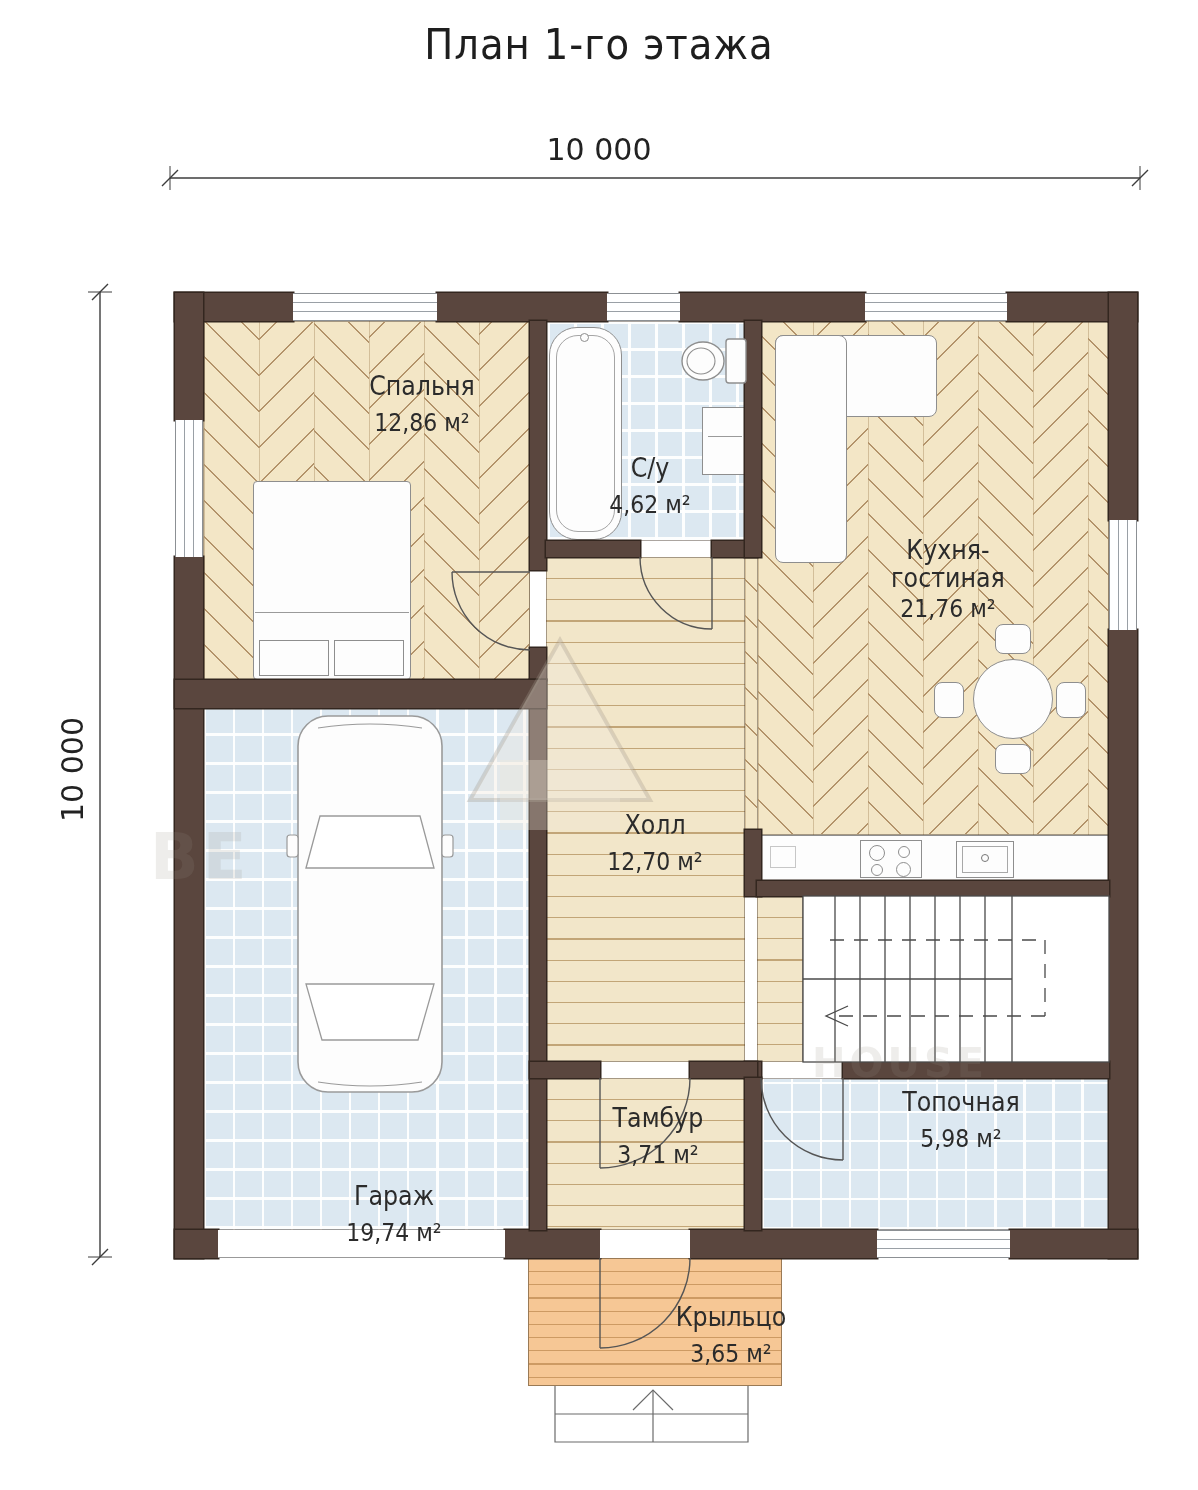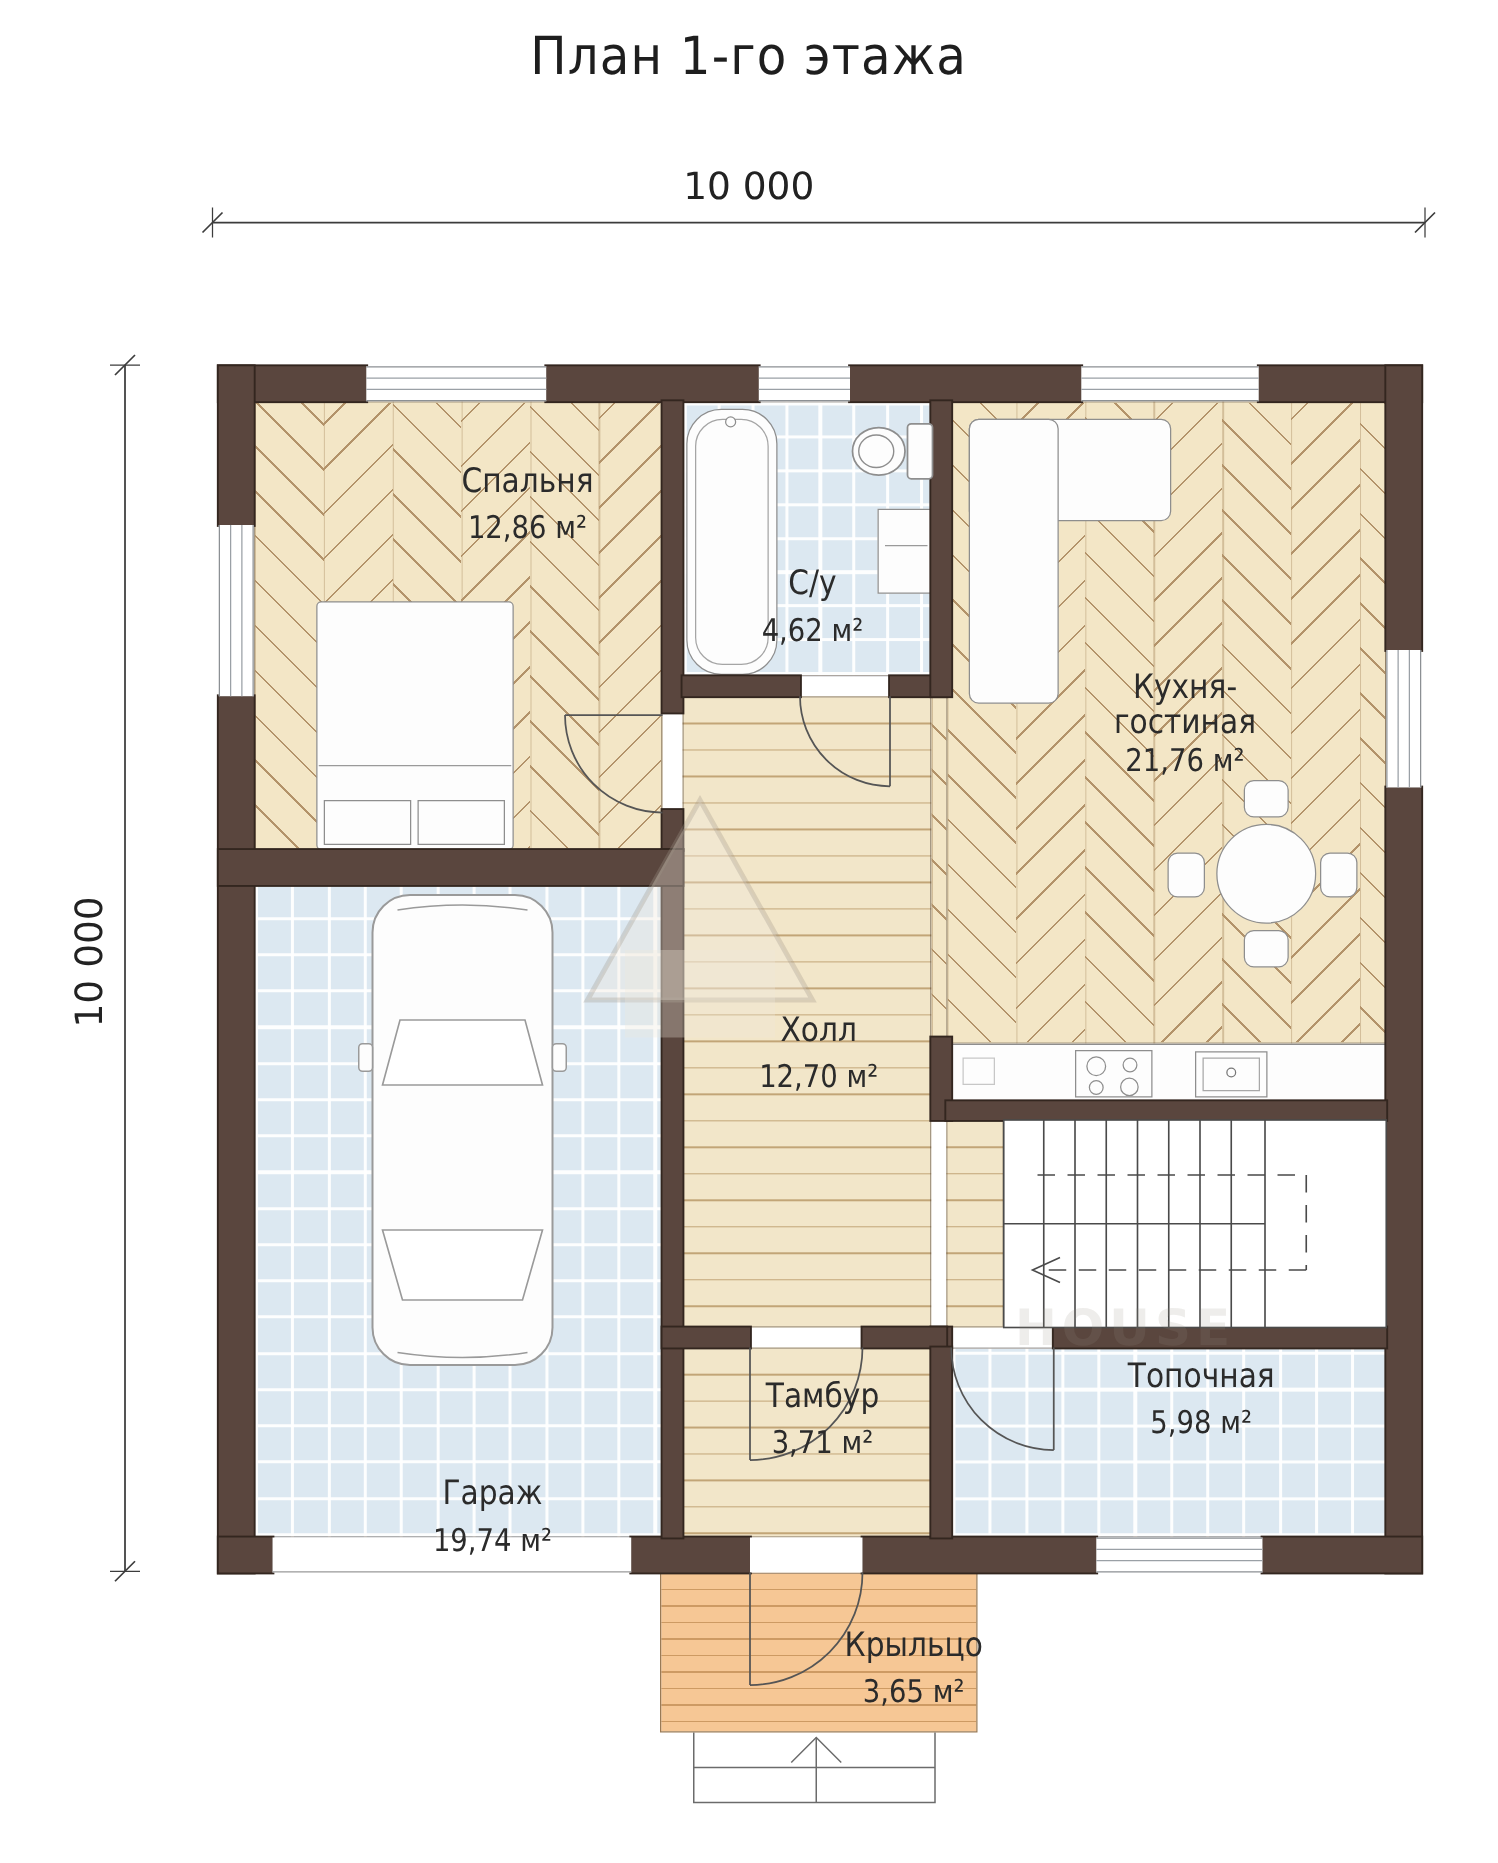--- a/index.html
+++ b/index.html
@@ -192,20 +192,21 @@
       <path d="M653 1390 V1442"></path>
       <path d="M633 1410 L653 1390 L673 1410"></path>
     </g>
 
     <g stroke="rgba(160,150,135,.30)" stroke-width="4" fill="rgba(240,233,220,.35)">
       <path d="M470 800 L560 640 L650 800 Z"></path>
       <rect x="500" y="760" width="120" height="70" fill="rgba(240,233,220,.30)" stroke="none"></rect>
     </g>
   </svg>
 
+  <div class="wm" style="left:150px;top:820px;font-size:64px;">BE</div>
   <div class="wm" style="left:812px;top:1040px;font-size:40px;">HOUSE</div>
 
   <div class="rlabel" style="left:422px;top:404px;">
     <div class="rname">Спальня</div>
     <div class="rarea">12,86 м²</div>
   </div>
   <div class="rlabel" style="left:650px;top:486px;">
     <div class="rname">С/у</div>
     <div class="rarea">4,62 м²</div>
   </div>

